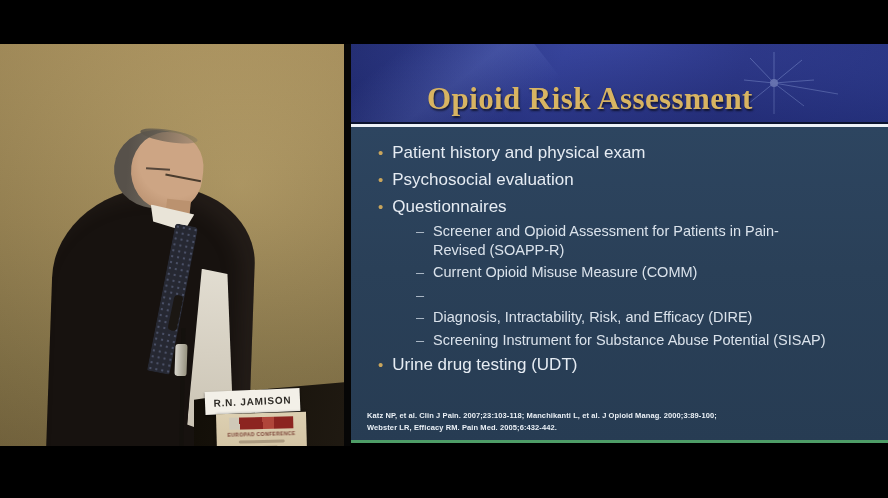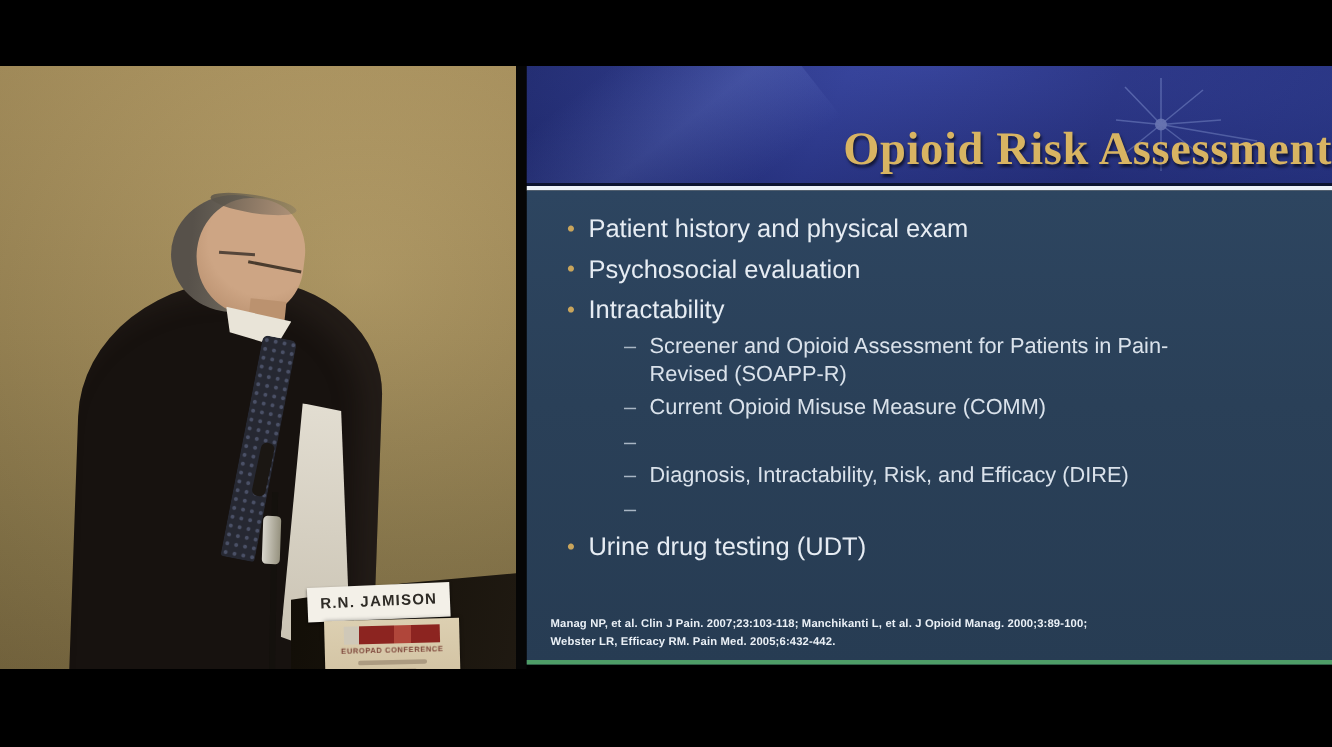--- a/index.html
+++ b/index.html
@@ -53,21 +53,21 @@
   .poster-title{font-size:5px;font-weight:bold;color:#7c4438;text-align:center;letter-spacing:.4px;filter:blur(.2px);}
   .blur-line{height:3px;width:46px;margin:3px auto 0;background:#a5937a;border-radius:2px;opacity:.85;}
   .blur-line.short{width:32px;height:2px;}
 
   .divider{position:absolute;left:344px;top:0;width:7px;height:402px;background:#060606;}
 
   
   .slide{position:absolute;left:351px;top:0;width:537px;height:402px;overflow:hidden;}
   .slide-header{position:relative;height:78px;overflow:hidden;
       background:linear-gradient(115deg,#222e7c 0%,#2e3c99 38%,#27338a 70%,#2b3a94 100%);
-      display:flex;align-items:flex-end;justify-content:flex-end;}
+      display:flex;align-items:flex-end;justify-content:flex-start;}
   .slide-header::before{content:"";position:absolute;left:18px;top:-60px;width:120px;height:240px;
       background:linear-gradient(90deg,transparent,rgba(110,130,215,.30),transparent);
       transform:rotate(52deg);}
   .slide-header::after{content:"";position:absolute;inset:0;
       background:radial-gradient(120% 160% at 50% 0%,rgba(255,255,255,.05),rgba(0,0,20,.25) 90%);}
   .burst{position:absolute;right:48px;top:6px;opacity:.55;}
   .slide-title{position:relative;z-index:2;margin:0 0 5px 76px;
       font-family:"Liberation Serif",serif;font-weight:bold;font-size:31px;letter-spacing:.4px;
       color:#d8b462;text-shadow:1px 2px 2px rgba(0,0,0,.6);white-space:nowrap;}
   .sep{height:5px;background:linear-gradient(180deg,#0c1430 0 2px,#edf2f8 2px 5px);}
@@ -146,49 +146,50 @@
         <div class="row l1">
           <span class="dot">•</span>
           <span class="txt">Patient history and physical exam</span>
         </div>
         <div class="row l1">
           <span class="dot">•</span>
           <span class="txt">Psychosocial evaluation</span>
         </div>
         <div class="row l1">
           <span class="dot">•</span>
-          <span class="txt">Intractability</span>
+          <span class="txt">Questionnaires</span>
         </div>
 
         <div class="row l2 wrap-early">
           <span class="dash">–</span>
           <span class="txt">Screener and Opioid Assessment for Patients in Pain-Revised (SOAPP-R)</span>
         </div>
         <div class="row l2">
           <span class="dash">–</span>
           <span class="txt">Current Opioid Misuse Measure (COMM)</span>
         </div>
         <div class="row l2">
           <span class="dash">–</span>
         </div>
         <div class="row l2">
           <span class="dash">–</span>
           <span class="txt">Diagnosis, Intractability, Risk, and Efficacy (DIRE)</span>
         </div>
         <div class="row l2">
           <span class="dash">–</span>
+          <span class="txt">Screening Instrument for Substance Abuse Potential (SISAP)</span>
         </div>
 
         <div class="row l1 row-urine">
           <span class="dot">•</span>
           <span class="txt">Urine drug testing (UDT)</span>
         </div>
 
         <div class="citation">
-          <div><span>Manag NP, et al. </span><span class="it">Clin J Pain.</span><span> 2007;23:103-118; Manchikanti L, et al. </span><span class="it">J Opioid Manag.</span><span> 2000;3:89-100;</span></div>
+          <div><span>Katz NP, et al. </span><span class="it">Clin J Pain.</span><span> 2007;23:103-118; Manchikanti L, et al. </span><span class="it">J Opioid Manag.</span><span> 2000;3:89-100;</span></div>
           <div><span>Webster LR, Efficacy RM. </span><span class="it">Pain Med.</span><span> 2005;6:432-442.</span></div>
         </div>
         <div class="green-rule"></div>
       </div>
     </div>
 
   </div>
 </div>
 
 </body></html>

